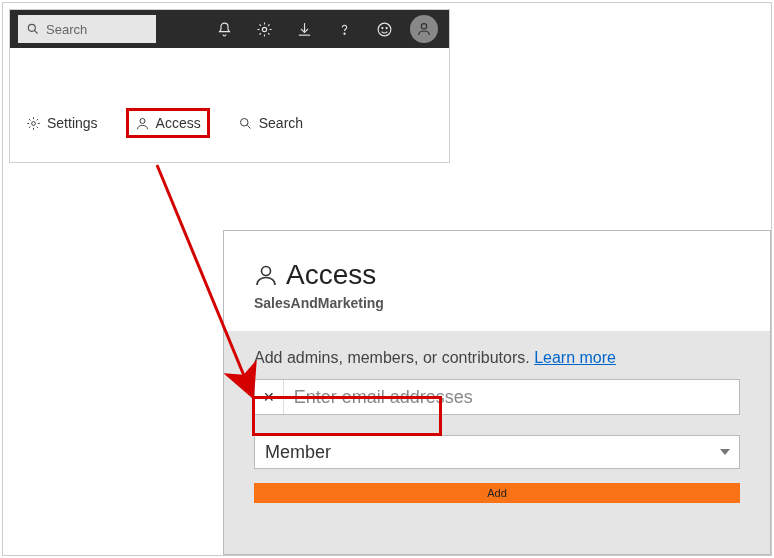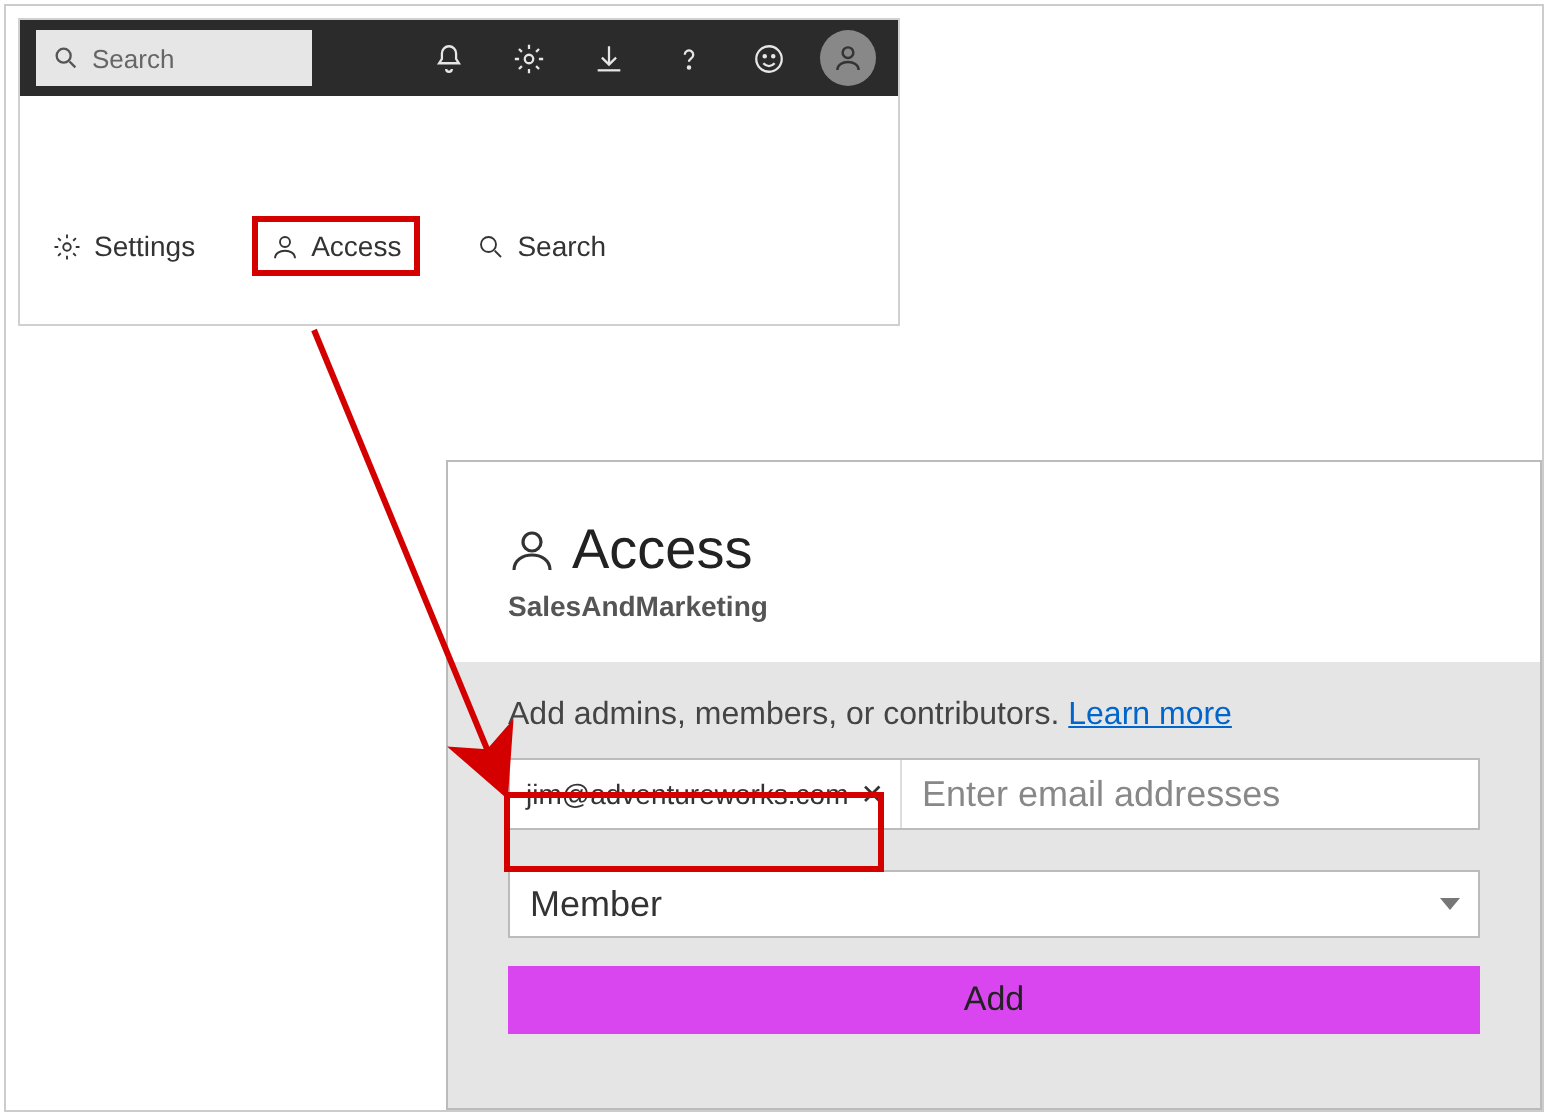--- a/index.html
+++ b/index.html
@@ -39,21 +39,21 @@
   .email-row { display: flex; align-items: stretch; margin-top: 12px; background: #fff; border: 1px solid #bbb; height: 36px; }
   .chip { display: flex; align-items: center; gap: 6px; padding: 0 8px; font-size: 14px; color: #333; border-right: 1px solid #ddd; }
   .chip .x { font-size: 14px; color: #333; cursor: pointer; }
   .email-input { flex:1; border:none; outline:none; padding: 0 10px; font-size: 18px; color:#a16207; }
   .email-input::placeholder { color:#888; }
   .chip-hl { position:absolute; border: 3px solid #d40000; }
   .select-wrap { position: relative; margin-top: 20px; }
   .select-wrap::after { content: ""; position: absolute; right: 10px; top: 14px; width: 0; height: 0; border-left: 5px solid transparent; border-right: 5px solid transparent; border-top: 6px solid #777; pointer-events:none; }
   .select-wrap select { width:100%; height:34px; background:#fff; border:1px solid #bbb; padding:0 10px; font-size:18px; color:#333; appearance:none; }
 
-  .add-btn { width: 100%; height: 34px; margin-top: 14px; background: #d946ef; border: none; font-size: 17px; color: #222; cursor: pointer; }
+  .add-btn { width: 100%; height: 20px; margin-top: 14px; background: #f97316; border: none; font-size: 11px; color: #222; cursor: pointer; }
 
   
   .arrow-svg { position: absolute; left: 140px; top: 158px; width: 140px; height: 238px; pointer-events: none; }
 </style>
 </head>
 <body>
 
 <div class="outer">
 
   <div class="top-panel">
@@ -147,21 +147,20 @@
     </div>
 
     <div class="access-body">
       <div class="body-label">
         <span>Add admins, members, or contributors.</span>
         <a href="#">Learn more</a>
       </div>
 
       <div class="email-row">
         <div class="chip">
-          <span>jim@adventureworks.com</span>
           <span class="x">✕</span>
         </div>
         <input class="email-input" type="text" placeholder="Enter email addresses" style="">
       </div>
 
       <div class="select-wrap">
         <select>
           <option>Member</option>
         </select>
       </div>

